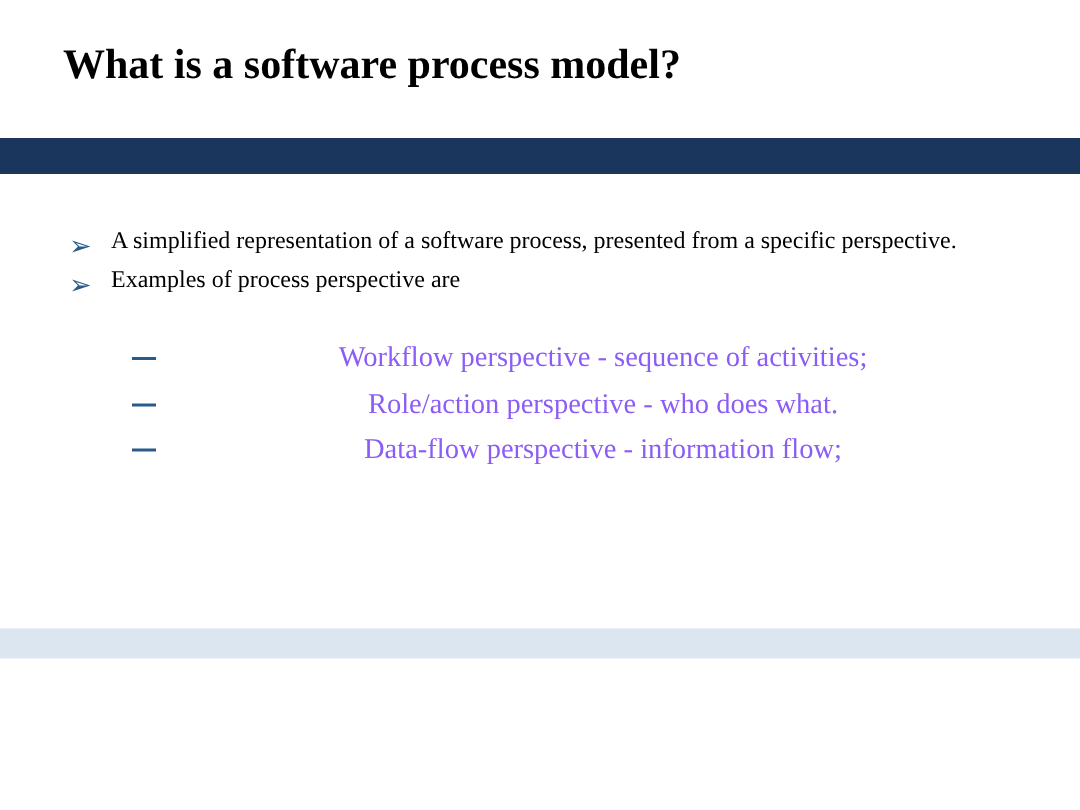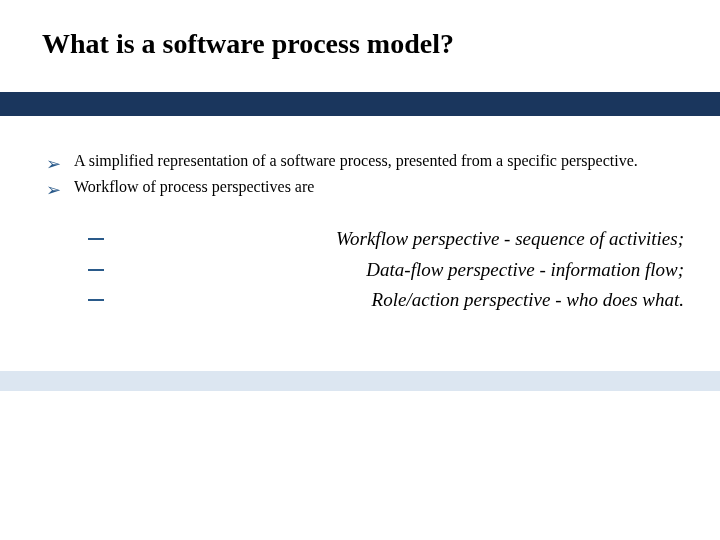--- a/index.html
+++ b/index.html
@@ -4,21 +4,21 @@
 <style>
   * { margin: 0; padding: 0; box-sizing: border-box; }
   html, body { width: 720px; height: 540px; overflow: hidden; }
   body {
     font-family: "Times New Roman", Times, serif;
     background: #ffffff;
     position: relative;
   }
   .slide {
     width: 720px;
-    height: 391px;
+    height: 439px;
     position: relative;
     background: #ffffff;
   }
   .title-region {
     position: absolute;
     top: 28px;
     left: 42px;
     right: 40px;
   }
   .title-region h1 {
@@ -63,24 +63,23 @@
   .sub-list {
     list-style: none;
     margin-top: 28px;
     margin-left: 42px;
   }
   .sub-list > li {
     position: relative;
     padding-left: 36px;
     font-size: 19px;
     line-height: 1.5;
-    color: #000000;
+    color: #8b5cf6;
     margin-bottom: 2px;
-    text-align: right;
-    font-style: italic;
+    text-align: center;
   }
   .sub-list > li::before {
     content: "";
     position: absolute;
     left: 4px;
     top: 13px;
     width: 16px;
     height: 2px;
     background: #2a5a8a;
   }
@@ -100,24 +99,24 @@
 
   <div class="title-region">
     <h1>What is a software process model?</h1>
   </div>
 
   <div class="blue-bar"></div>
 
   <div class="content-region">
     <ul class="main-list">
       <li>A simplified representation of a software process, presented from a specific perspective.</li>
-      <li>Workflow of process perspectives are</li>
+      <li>Examples of process perspective are</li>
     </ul>
     <ul class="sub-list">
       <li>Workflow perspective - sequence of activities;</li>
+      <li>Role/action perspective - who does what.</li>
       <li>Data-flow perspective - information flow;</li>
-      <li>Role/action perspective - who does what.</li>
     </ul>
   </div>
 
   <div class="footer-bar"></div>
 
 </div>
 
 </body></html>

